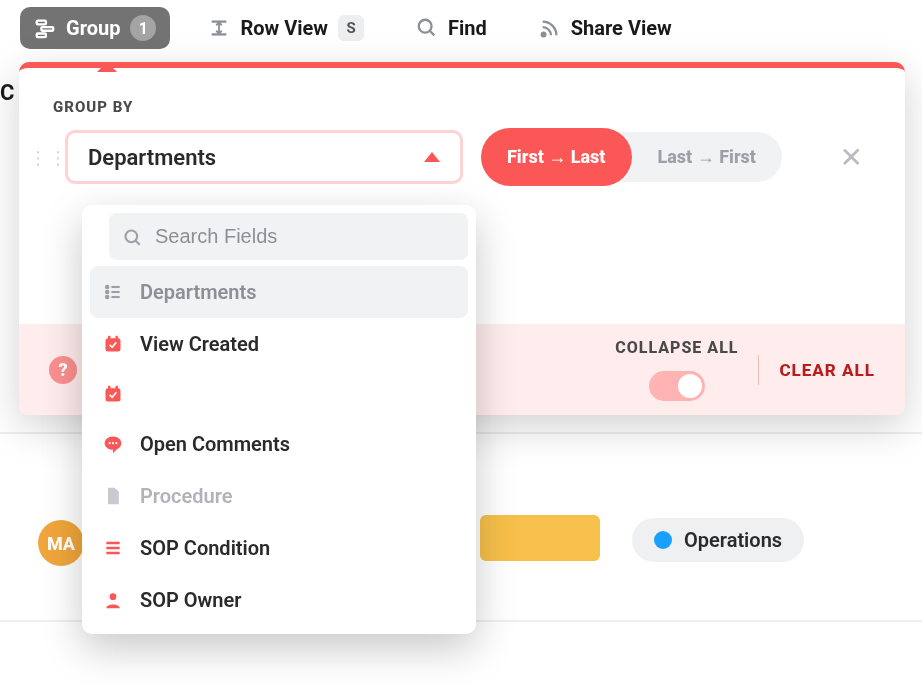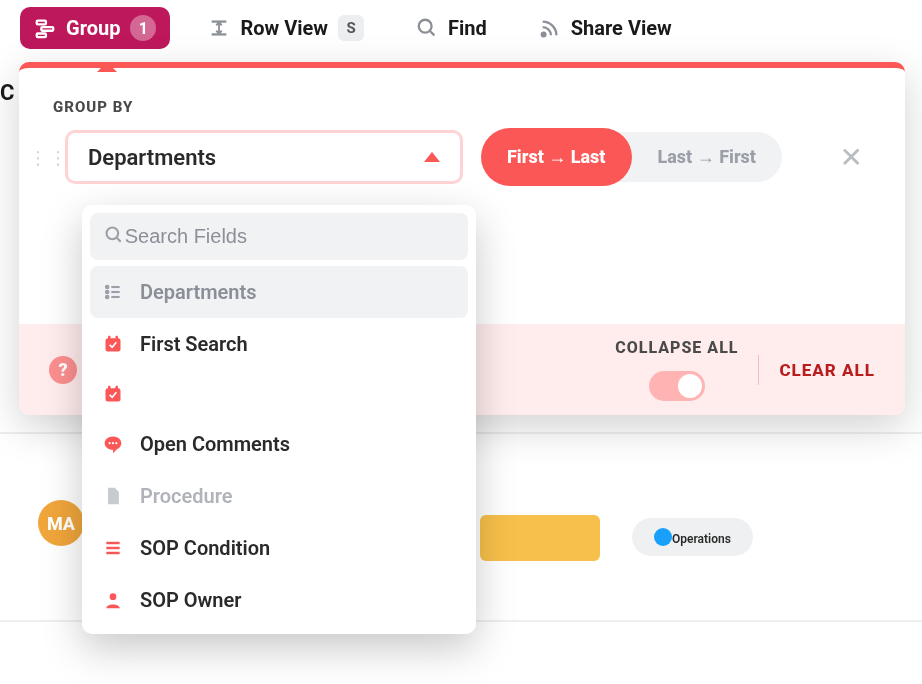--- a/index.html
+++ b/index.html
@@ -25,21 +25,21 @@
     align-items: center;
     gap: 10px;
     font-size: 20px;
     font-weight: 700;
     color: #1a1a1a;
     cursor: pointer;
     padding: 8px 14px;
     border-radius: 10px;
   }
   .toolbar-item.active {
-    background: #be185d;
+    background: #737373;
     color: #fff;
   }
   .toolbar-item .badge {
     background: rgba(255,255,255,0.35);
     color: #fff;
     border-radius: 50%;
     width: 26px;
     height: 26px;
     display: flex;
     align-items: center;
@@ -163,25 +163,27 @@
     top: 205px;
     width: 394px;
     background: #fff;
     border-radius: 10px;
     box-shadow: 0 14px 40px rgba(0,0,0,0.22);
     padding: 8px;
     z-index: 50;
   }
   .dropdown-search {
     display: flex;
-    align-items: flex-start;
+    align-items: flex-end;
+    gap: 12px;
     background: #f1f2f4;
     border-radius: 8px;
     padding: 12px 14px;
     margin-bottom: 6px;
+    margin-left: 19px;
   }
   .dropdown-search input {
     border: none;
     background: transparent;
     font-size: 20px;
     color: #333;
     outline: none;
     width: 100%;
   }
   .dropdown-search input::placeholder { color: #8b8f97; }
@@ -259,23 +261,24 @@
 
   
   .bg-row {
     position: absolute;
     left: 0; right: 0;
     border-top: 2px solid #eceef0;
   }
   .bg-pill {
     position: absolute;
     border-radius: 999px;
-    display:flex; align-items:flex-end;
-    font-size: 12px; font-weight:600;
+    display:flex; align-items:center;
+    font-size: 20px; font-weight:600;
     padding: 10px 22px;
+    gap: 12px;
   }
   .avatar {
     width: 46px; height:46px; border-radius:50%;
     background:#f0a63b; color:#fff;
     display:flex;align-items:center;justify-content:center;
     font-weight:800; font-size:18px;
   }
   .left-crumb {
     position:absolute; left:0; top:80px;
     font-size:22px; font-weight:700; color:#1a1a1a;
@@ -285,21 +288,21 @@
 <body>
 
 <span class="left-crumb">C</span>
 <div class="bg-row" style="top:432px;"></div>
 <div class="bg-row" style="top:620px;"></div>
 <div style="position:absolute; left:480px; top:515px; width:120px; height:46px; background:#f7c04a; border-radius:6px;"></div>
 <div class="bg-pill" style="left:632px; top:518px; background:#eef0f2; color:#2a2a2a;">
   <span style="width:18px;height:18px;border-radius:50%;background:#18a0fb;"></span>
   <span>Operations</span>
 </div>
-<div class="avatar" style="position:absolute; left:38px; top:500px;">
+<div class="avatar" style="position:absolute; left:38px; top:520px;">
   <span>MA</span>
 </div>
 
 <div class="toolbar">
   <div class="toolbar-item active">
     <span class="toolbar-icon">
       <svg width="22" height="22" viewBox="0 0 24 24" fill="none" stroke="#fff" stroke-width="2.5">
           <rect x="3" y="4" width="10" height="4" rx="1"></rect>
           <rect x="8" y="11" width="13" height="4" rx="1"></rect>
           <rect x="3" y="18" width="10" height="4" rx="1"></rect>
@@ -395,21 +398,21 @@
     </div>
     <div class="dropdown-item">
       <span class="dd-icon">
         <svg width="20" height="20" viewBox="0 0 24 24" fill="#fc5757">
             <rect x="3" y="5" width="18" height="16" rx="3"></rect>
             <rect x="6" y="2" width="3" height="5" rx="1" fill="#fc5757"></rect>
             <rect x="15" y="2" width="3" height="5" rx="1" fill="#fc5757"></rect>
             <path d="M8 13 L11 16 L16 10" stroke="#fff" stroke-width="2" fill="none"></path>
           </svg>
       </span>
-      <span>First Search</span>
+      <span>View Created</span>
     </div>
     <div class="dropdown-item">
       <span class="dd-icon">
         <svg width="20" height="20" viewBox="0 0 24 24" fill="#fc5757">
             <rect x="3" y="5" width="18" height="16" rx="3"></rect>
             <rect x="6" y="2" width="3" height="5" rx="1"></rect>
             <rect x="15" y="2" width="3" height="5" rx="1"></rect>
             <path d="M8 13 L11 16 L16 10" stroke="#fff" stroke-width="2" fill="none"></path>
           </svg>
       </span>

